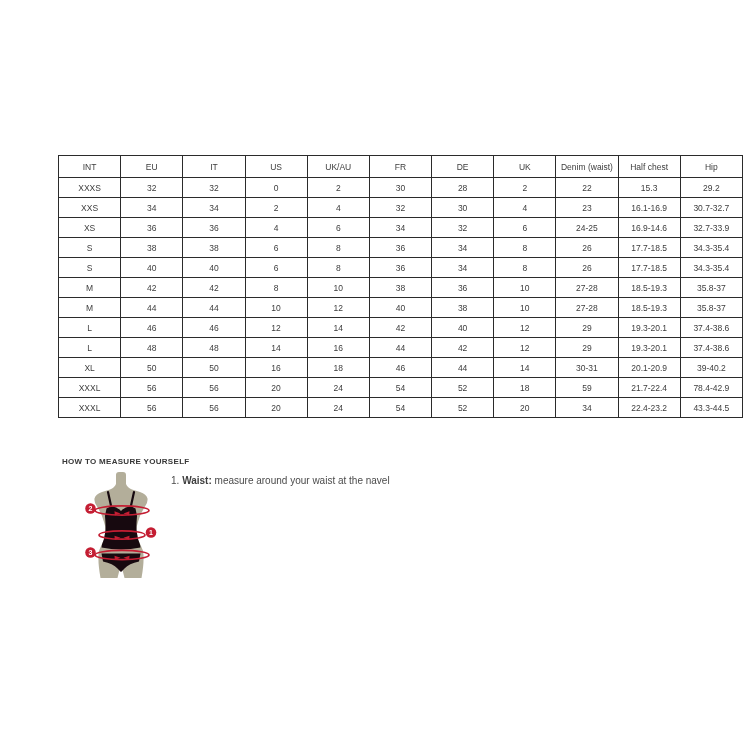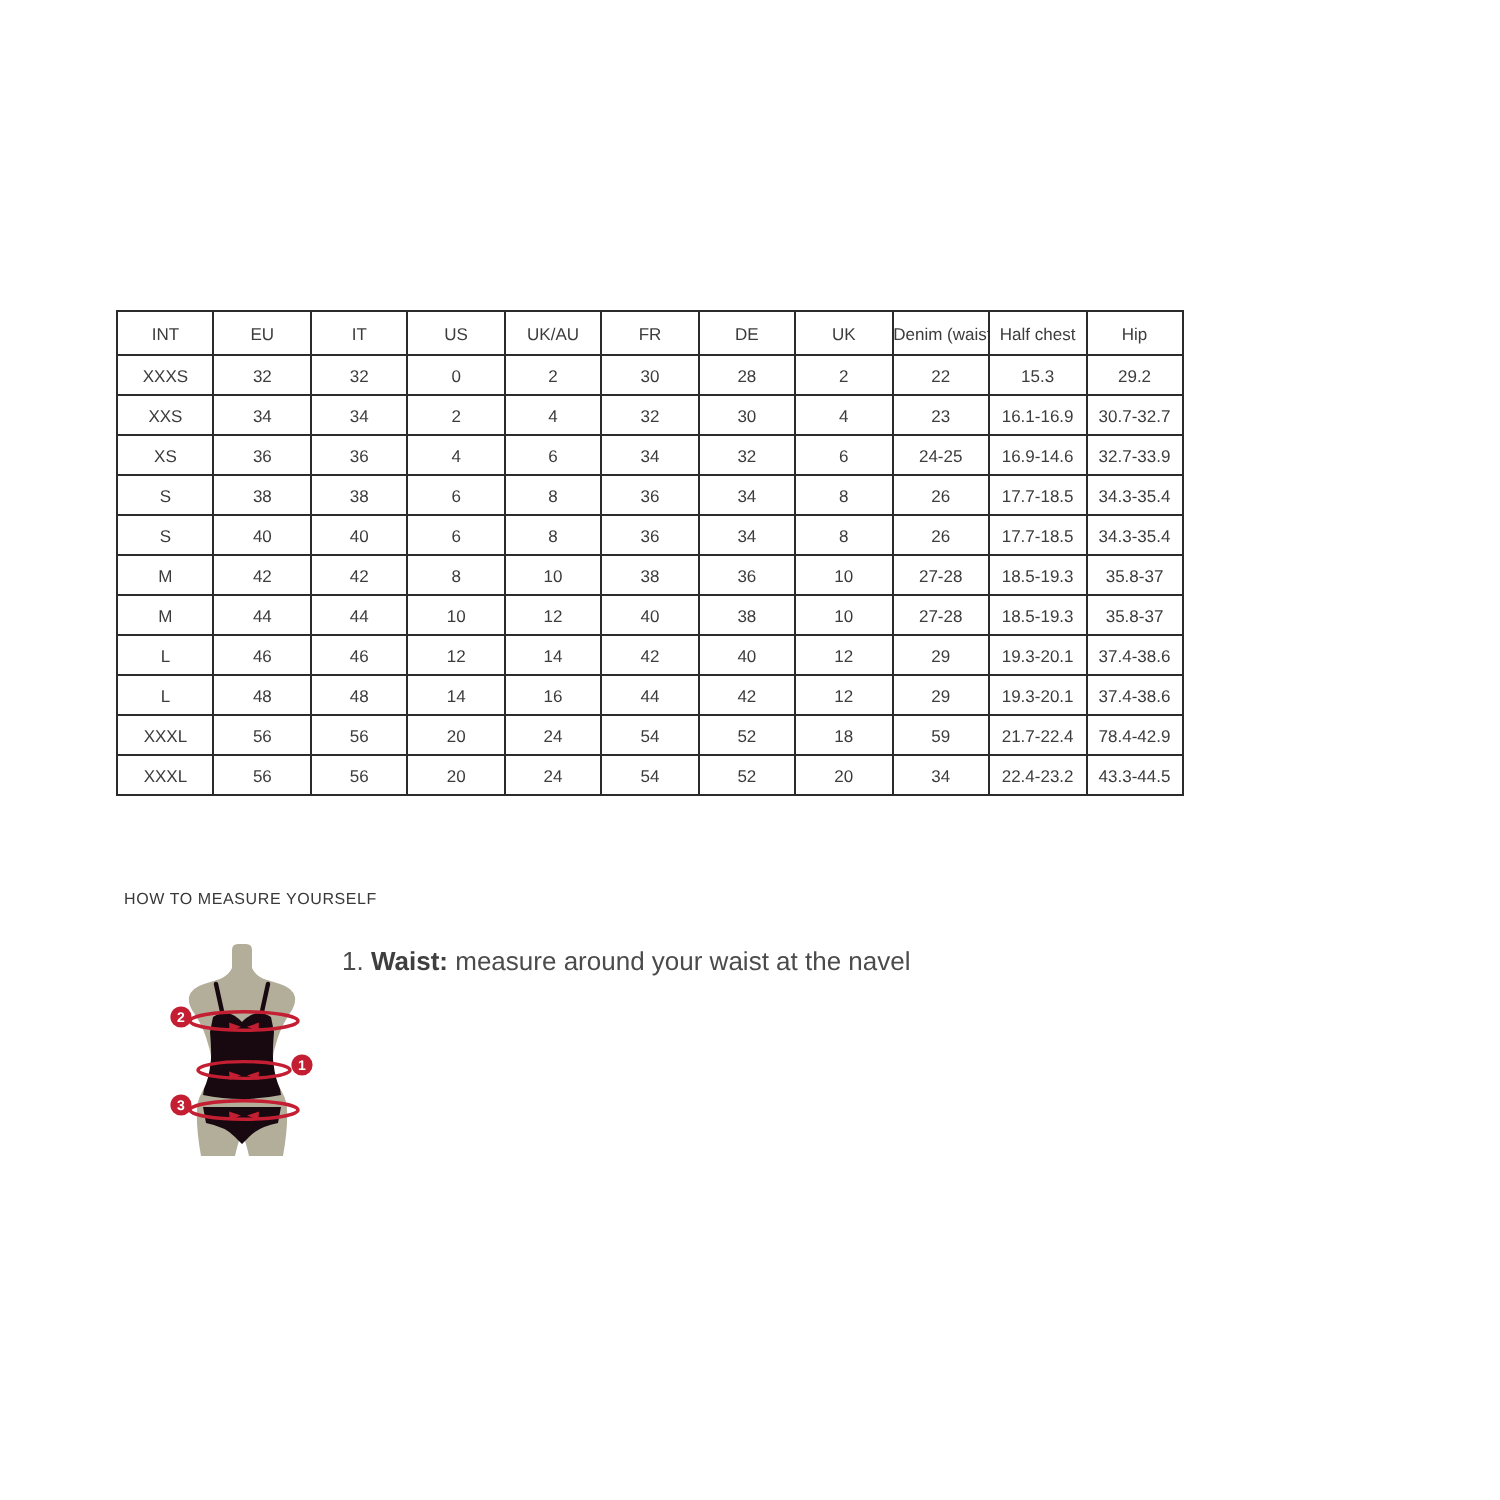--- a/index.html
+++ b/index.html
@@ -10,51 +10,51 @@
     --text-dark:#3c3c3c;
     --text-body:#4b4b4b;
   }
   html,body{margin:0;padding:0;}
   body{
     width:750px;height:750px;background:#ffffff;position:relative;
     font-family:"Liberation Sans", sans-serif;overflow:hidden;
   }
   
   .size-table{
-    position:absolute;left:58px;top:155px;width:534px;
+    position:absolute;left:58px;top:155px;width:685px;
     border-collapse:collapse;table-layout:fixed;
   }
   .size-table th,.size-table td{
     border:1px solid var(--table-border);
     height:19px;padding:0;text-align:center;vertical-align:middle;
     font-size:8.5px;font-weight:400;color:var(--text-dark);
     white-space:nowrap;overflow:hidden;
   }
   .size-table th{height:21px;letter-spacing:0;}
   
   .measure-title{
-    position:absolute;left:62px;top:445px;margin:0;
-    font-size:8px;font-weight:400;color:#383838;letter-spacing:0.3px;
+    position:absolute;left:62px;top:457px;margin:0;
+    font-size:8px;font-weight:700;color:#383838;letter-spacing:0.3px;
   }
   .figure-svg{
     position:absolute;left:70px;top:468px;width:100px;height:115px;
   }
   .skin{fill:var(--mannequin);}
   .garment{fill:var(--garment);}
   .strap{stroke:var(--garment);stroke-width:2.2;fill:none;stroke-linecap:round;}
   .tape{stroke:var(--accent-red);stroke-width:1.7;fill:none;}
   .arrow{fill:var(--accent-red);stroke:none;}
   .badge-circle{fill:var(--accent-red);}
   .badge-num{
     fill:#ffffff;font-size:7px;font-weight:700;
     font-family:"Liberation Sans", sans-serif;text-anchor:middle;
   }
   .instructions{
     position:absolute;left:171px;top:476px;margin:0;padding:0;list-style:none;
-    font-size:13px;color:var(--text-body);
+    font-size:10px;color:var(--text-body);
   }
   .instructions li{height:15px;line-height:9px;}
   .instructions b{color:#3f3f3f;}
 </style>
 </head>
 <body>
 
 <div>
 
   <table class="size-table">
@@ -185,20 +185,33 @@
           <td>14</td>
           <td>16</td>
           <td>44</td>
           <td>42</td>
           <td>12</td>
           <td>29</td>
           <td>19.3-20.1</td>
           <td>37.4-38.6</td>
         </tr>
         <tr>
+          <td>XL</td>
+          <td>50</td>
+          <td>50</td>
+          <td>16</td>
+          <td>18</td>
+          <td>46</td>
+          <td>44</td>
+          <td>14</td>
+          <td>30-31</td>
+          <td>20.1-20.9</td>
+          <td>39-40.2</td>
+        </tr>
+        <tr>
           <td>XXXL</td>
           <td>56</td>
           <td>56</td>
           <td>20</td>
           <td>24</td>
           <td>54</td>
           <td>52</td>
           <td>18</td>
           <td>59</td>
           <td>21.7-22.4</td>

